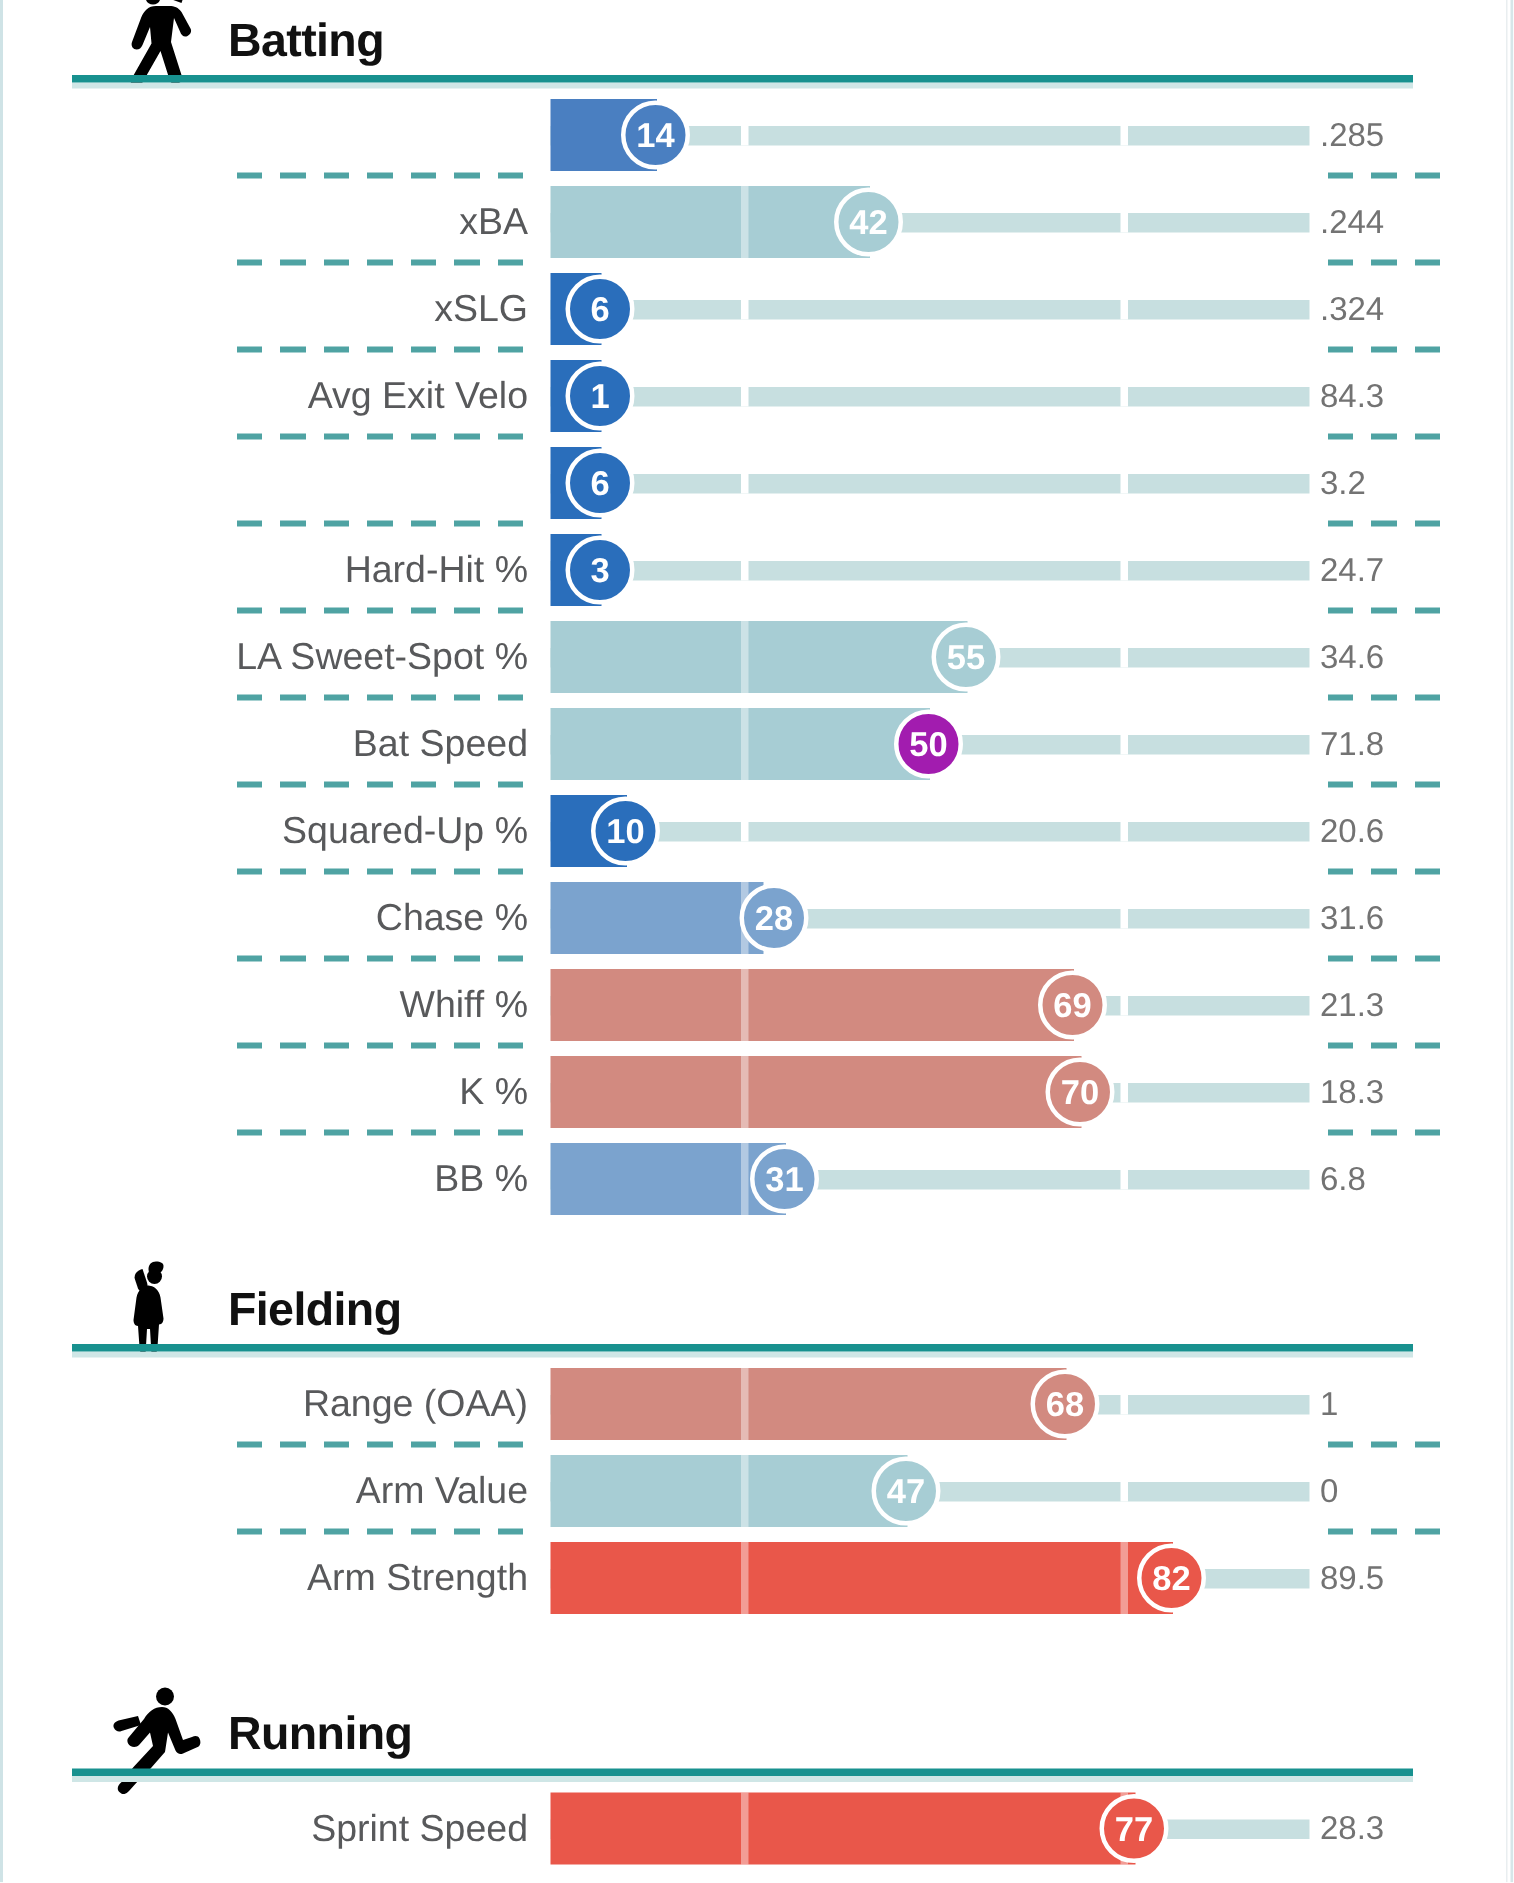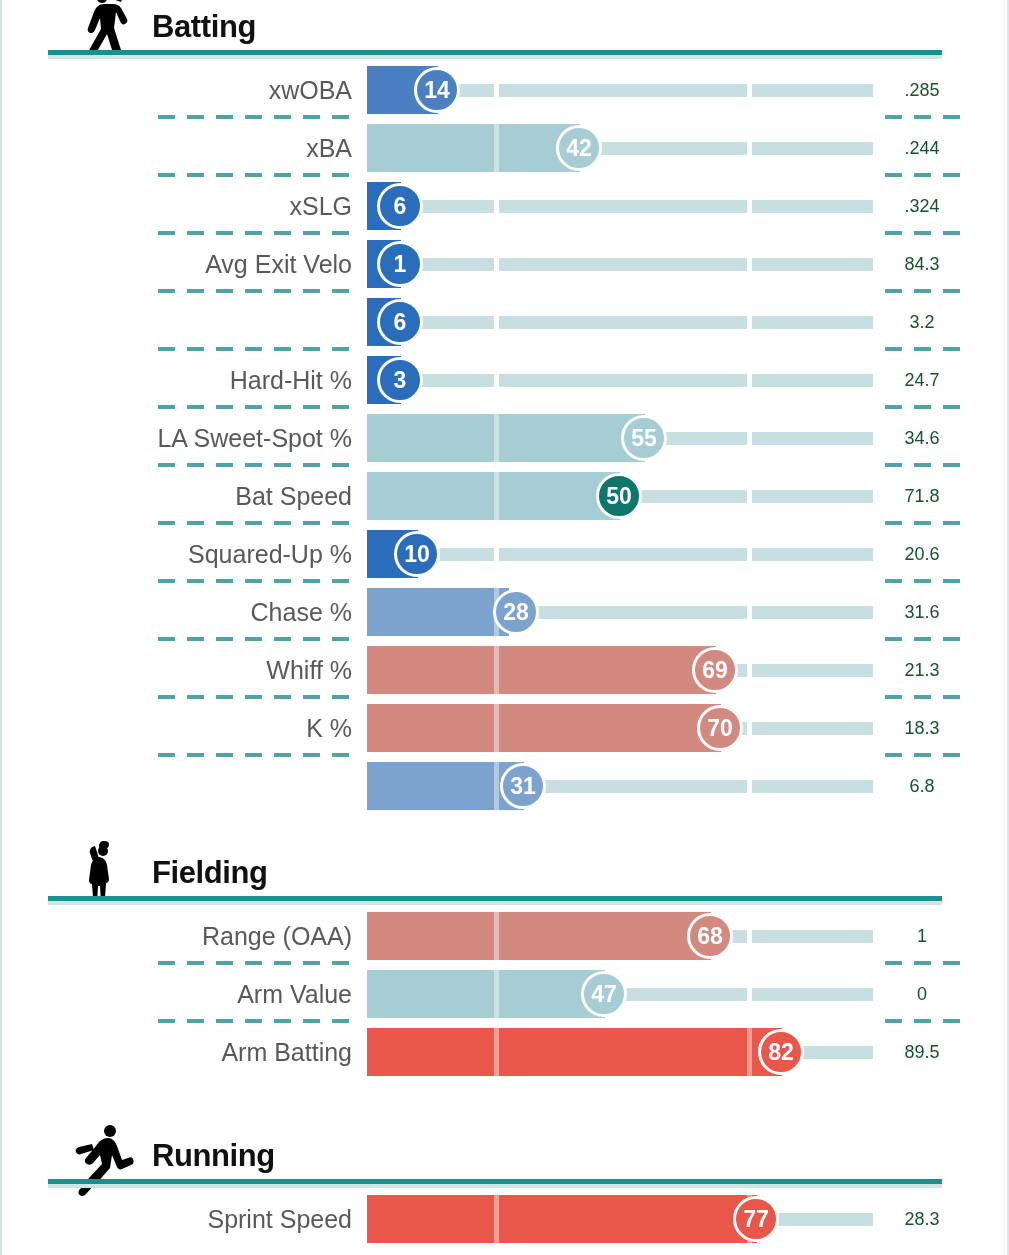--- a/index.html
+++ b/index.html
@@ -152,23 +152,23 @@
   }
 
   
   .row-value {
     position: absolute;
     left: 880px;
     top: 0;
     width: 84px;
     height: 58px;
     line-height: 58px;
-    text-align: center;
-    font-size: 18px;
-    color: #14532d;
+    text-align: left;
+    font-size: 22px;
+    color: #737373;
     font-family: "Liberation Sans", sans-serif;
   }
 
   
   .dash-left, .dash-right {
     position: absolute;
     height: 4px;
     background-image: repeating-linear-gradient(
       to right,
       #4fa3a3 0px, #4fa3a3 17px,
@@ -195,21 +195,20 @@
               <path fill="#000" d="M42 11c-5 0-8 3-10 8l-6 16c-1 3 1 5 3 5 2 0 3-1 4-3l5-12 1 11-13 23c-2 3 0 6 3 6 2 0 3-1 4-3l12-21 6 19c1 3 3 4 5 3 3-1 4-3 3-6l-7-22 2-16 4 9c1 3 3 4 5 3 2-1 3-3 2-5l-6-11c-2-3-5-4-8-4h-6z"></path>
               <path fill="#000" d="M49 2l-1 3 11 4 1-3z"></path>
             </svg>
           </div>
           <div class="sec-title">Batting</div>
           <div class="sec-rule-sh"></div>
           <div class="sec-rule"></div>
         </div>
         <div class="rows" style="position: relative; height: 754px;">
           <div class="row" style="top: 0px;">
-            <div class="row-label">xwOBA</div>
             <div class="track">
               <div class="tick" style="left: 127px;"></div>
               <div class="tick" style="left: 380px;"></div>
             </div>
             <div class="fill" style="width: 71px; background: rgb(74, 127, 193);"></div>
             <div class="bubble" style="left: 414px; background: rgb(74, 127, 193);">14</div>
             <div class="row-value">.285</div>
             <div class="dash-left" style="top: 54px; position: absolute;"></div>
             <div class="dash-right" style="top: 54px; position: absolute;"></div>
           </div>
@@ -290,21 +289,21 @@
           </div>
           <div class="row" style="top: 406px;">
             <div class="row-label">Bat Speed</div>
             <div class="track">
               <div class="tick" style="left: 127px;"></div>
               <div class="tick" style="left: 380px;"></div>
             </div>
             <div class="fill" style="width: 253px; background: rgb(167, 205, 212);">
               <div class="tick" style="left: 127px;"></div>
             </div>
-            <div class="bubble" style="left: 596px; background: #0f766e;">50</div>
+            <div class="bubble" style="left: 596px; background: #a21caf;">50</div>
             <div class="row-value">71.8</div>
             <div class="dash-left" style="top: 54px; position: absolute;"></div>
             <div class="dash-right" style="top: 54px; position: absolute;"></div>
           </div>
           <div class="row" style="top: 464px;">
             <div class="row-label">Squared-Up %</div>
             <div class="track">
               <div class="tick" style="left: 127px;"></div>
               <div class="tick" style="left: 380px;"></div>
             </div>
@@ -350,20 +349,21 @@
             </div>
             <div class="fill" style="width: 354px; background: rgb(210, 138, 128);">
               <div class="tick" style="left: 127px;"></div>
             </div>
             <div class="bubble" style="left: 697px; background: rgb(210, 138, 128); text-align: center;">70</div>
             <div class="row-value">18.3</div>
             <div class="dash-left" style="top: 54px; position: absolute;"></div>
             <div class="dash-right" style="top: 54px; position: absolute;"></div>
           </div>
           <div class="row" style="top: 696px;">
+            <div class="row-label">BB %</div>
             <div class="track">
               <div class="tick" style="left: 127px;"></div>
               <div class="tick" style="left: 380px;"></div>
             </div>
             <div class="fill" style="width: 157px; background: rgb(123, 163, 206);">
               <div class="tick" style="left: 127px;"></div>
             </div>
             <div class="bubble" style="left: 500px; background: rgb(123, 163, 206);">31</div>
             <div class="row-value">6.8</div>
           </div>
@@ -406,21 +406,21 @@
             </div>
             <div class="fill" style="width: 238px; background: rgb(167, 205, 212);">
               <div class="tick" style="left: 127px;"></div>
             </div>
             <div class="bubble" style="left: 581px; background: rgb(167, 205, 212); text-align: center;">47</div>
             <div class="row-value">0</div>
             <div class="dash-left" style="top: 54px; position: absolute;"></div>
             <div class="dash-right" style="top: 54px; position: absolute;"></div>
           </div>
           <div class="row" style="top: 116px;">
-            <div class="row-label">Arm Batting</div>
+            <div class="row-label">Arm Strength</div>
             <div class="track">
               <div class="tick" style="left: 127px;"></div>
               <div class="tick" style="left: 380px;"></div>
             </div>
             <div class="fill" style="width: 415px; background: rgb(233, 87, 74);">
               <div class="tick" style="left: 127px;"></div>
               <div class="tick" style="left: 380px;"></div>
             </div>
             <div class="bubble" style="left: 758px; background: rgb(233, 87, 74);">82</div>
             <div class="row-value">89.5</div>

